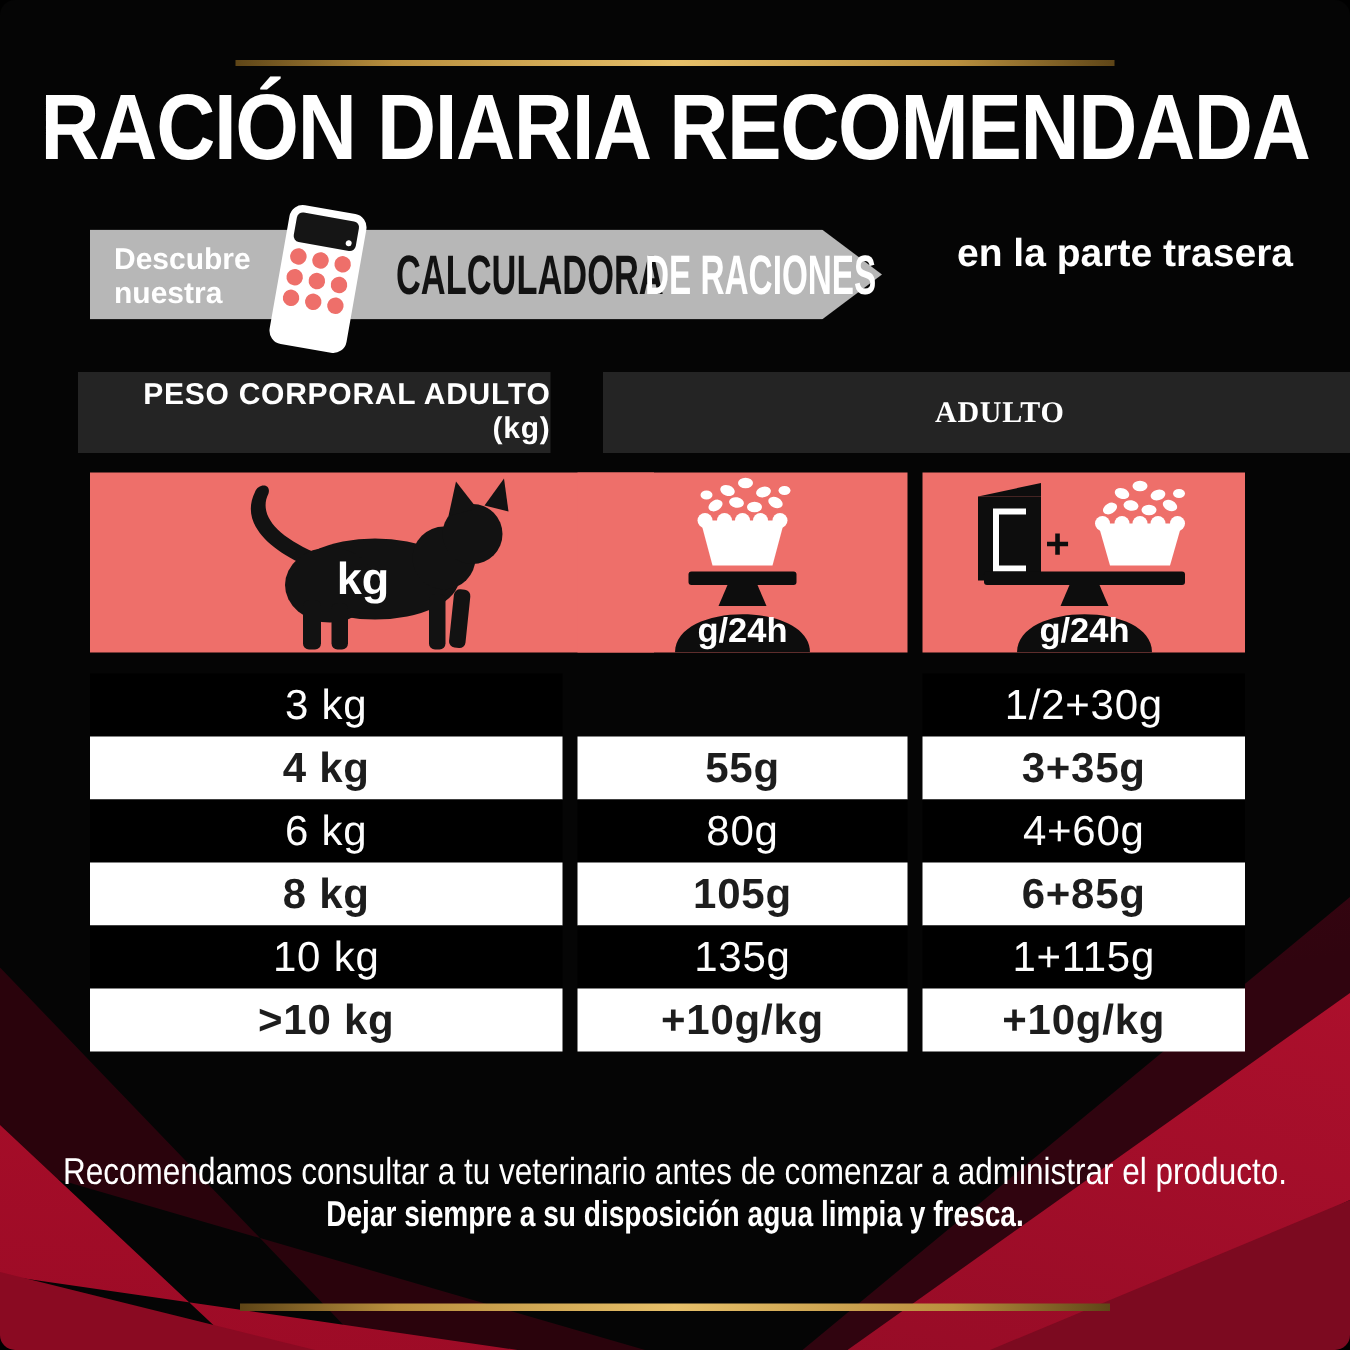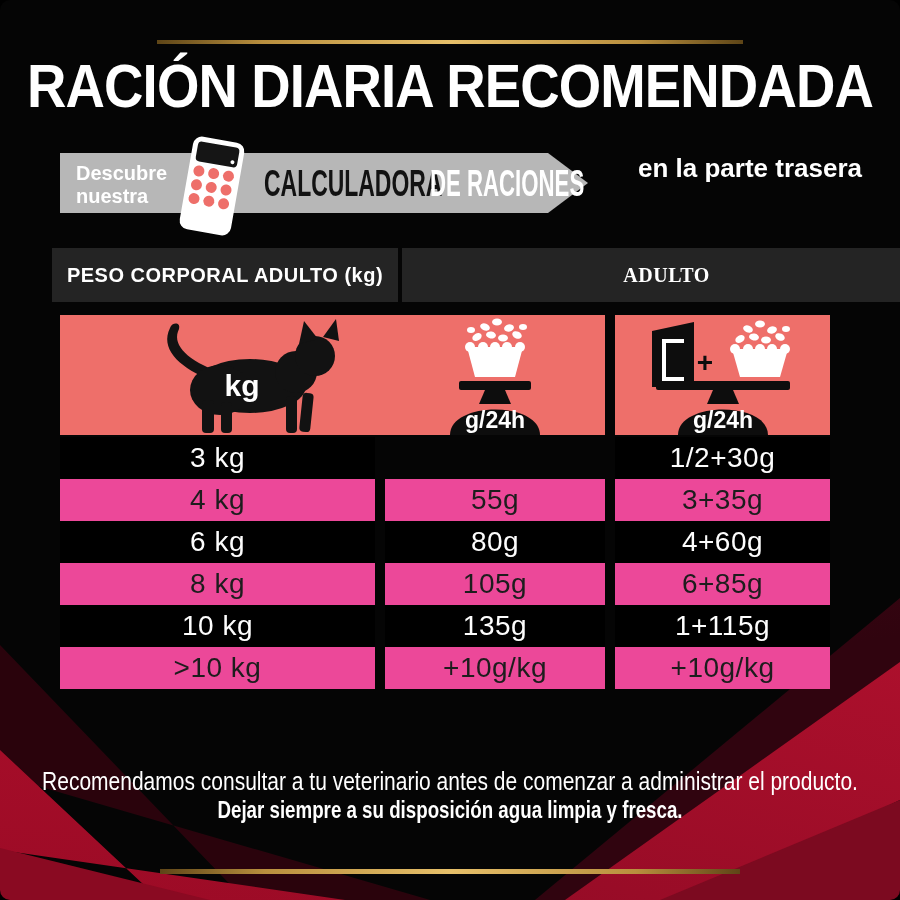--- a/index.html
+++ b/index.html
@@ -42,33 +42,33 @@
   .calc-keys{display:grid;grid-template-columns:repeat(3,1fr);gap:3px;}
   .calc-keys span{width:11px;height:11px;border-radius:50%;background:#ee6f6a;}
   .word-black{position:absolute;left:264px;top:163px;font-size:37px;font-weight:700;color:#121212;
     transform:scaleX(0.62);transform-origin:left top;white-space:nowrap;letter-spacing:0px;}
   .word-white{position:absolute;left:430px;top:163px;font-size:37px;font-weight:700;color:#fff;
     transform:scaleX(0.60);transform-origin:left top;white-space:nowrap;}
   .loc-text{position:absolute;left:610px;top:153px;color:#fff;font-weight:700;font-size:26px;line-height:31px;margin-left:28px;}
   
   .thead{position:absolute;top:248px;height:54px;background:#242424;color:#fff;
     display:flex;align-items:center;justify-content:center;font-weight:700;font-size:20px;letter-spacing:0.5px;}
-  .thead.h1{left:52px;width:346px;}
+  .thead.h1{left:52px;width:315px;text-align:right;}
   .thead.h2{left:402px;width:529px;font-family:Liberation Serif, serif;}
   .icell{position:absolute;top:315px;height:120px;background:#ee6f6a;
     display:flex;align-items:center;justify-content:center;}
   .icell.i1{left:60px;width:376px;}
   .icell.i2{left:385px;width:220px;}
   .icell.i3{left:615px;width:215px;}
-  .trow{position:absolute;left:60px;width:770px;height:42px;}
+  .trow{position:absolute;left:60px;width:770px;height:42px;margin-top:12px;}
   .trow .cell{position:absolute;top:0;height:100%;display:flex;align-items:center;justify-content:center;
     font-size:28px;letter-spacing:0.5px;}
   .c1{left:0;width:315px;} .c2{left:325px;width:220px;} .c3{left:555px;width:215px;}
   .row-dark .cell{background:#000;color:#fdfdfd;font-weight:400;}
-  .row-salmon .cell{background:#ec4899;color:#1d1d1d;font-weight:400;}
+  .row-salmon .cell{background:#ffffff;color:#1d1d1d;font-weight:700;}
   
   .foot1{position:absolute;left:50%;top:767px;transform:translateX(-50%) scaleX(0.84);
     transform-origin:center top;white-space:nowrap;color:#fff;font-size:25px;font-weight:400;}
   .foot2{position:absolute;left:50%;top:796px;transform:translateX(-50%) scaleX(0.78);
     transform-origin:center top;white-space:nowrap;color:#fff;font-size:24px;font-weight:700;}
   svg{display:block;}
 </style>
 </head>
 <body>
 

